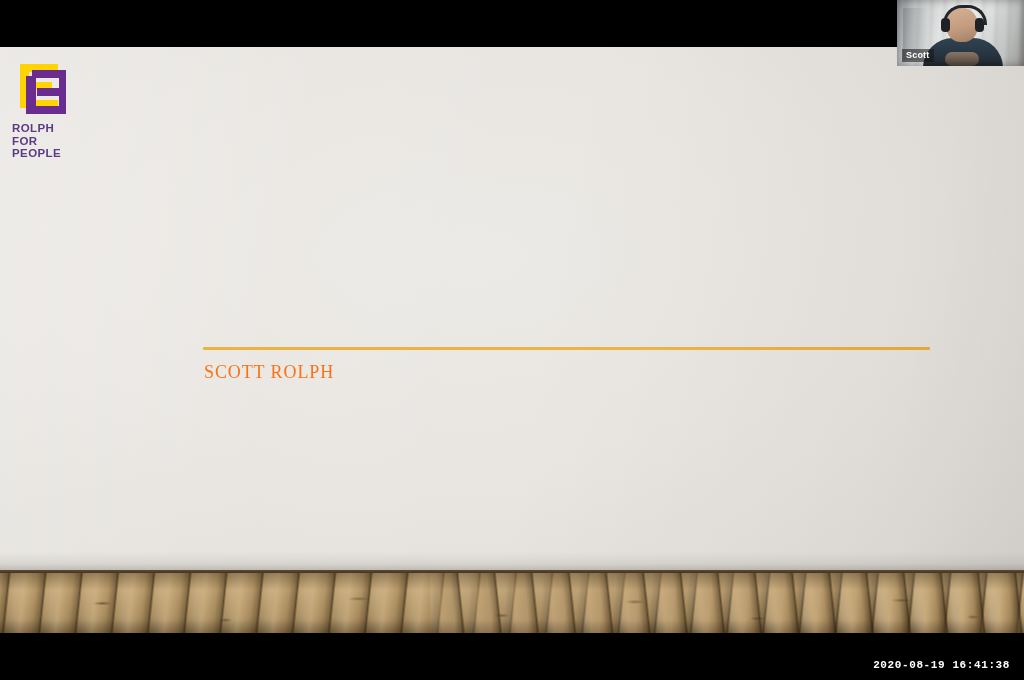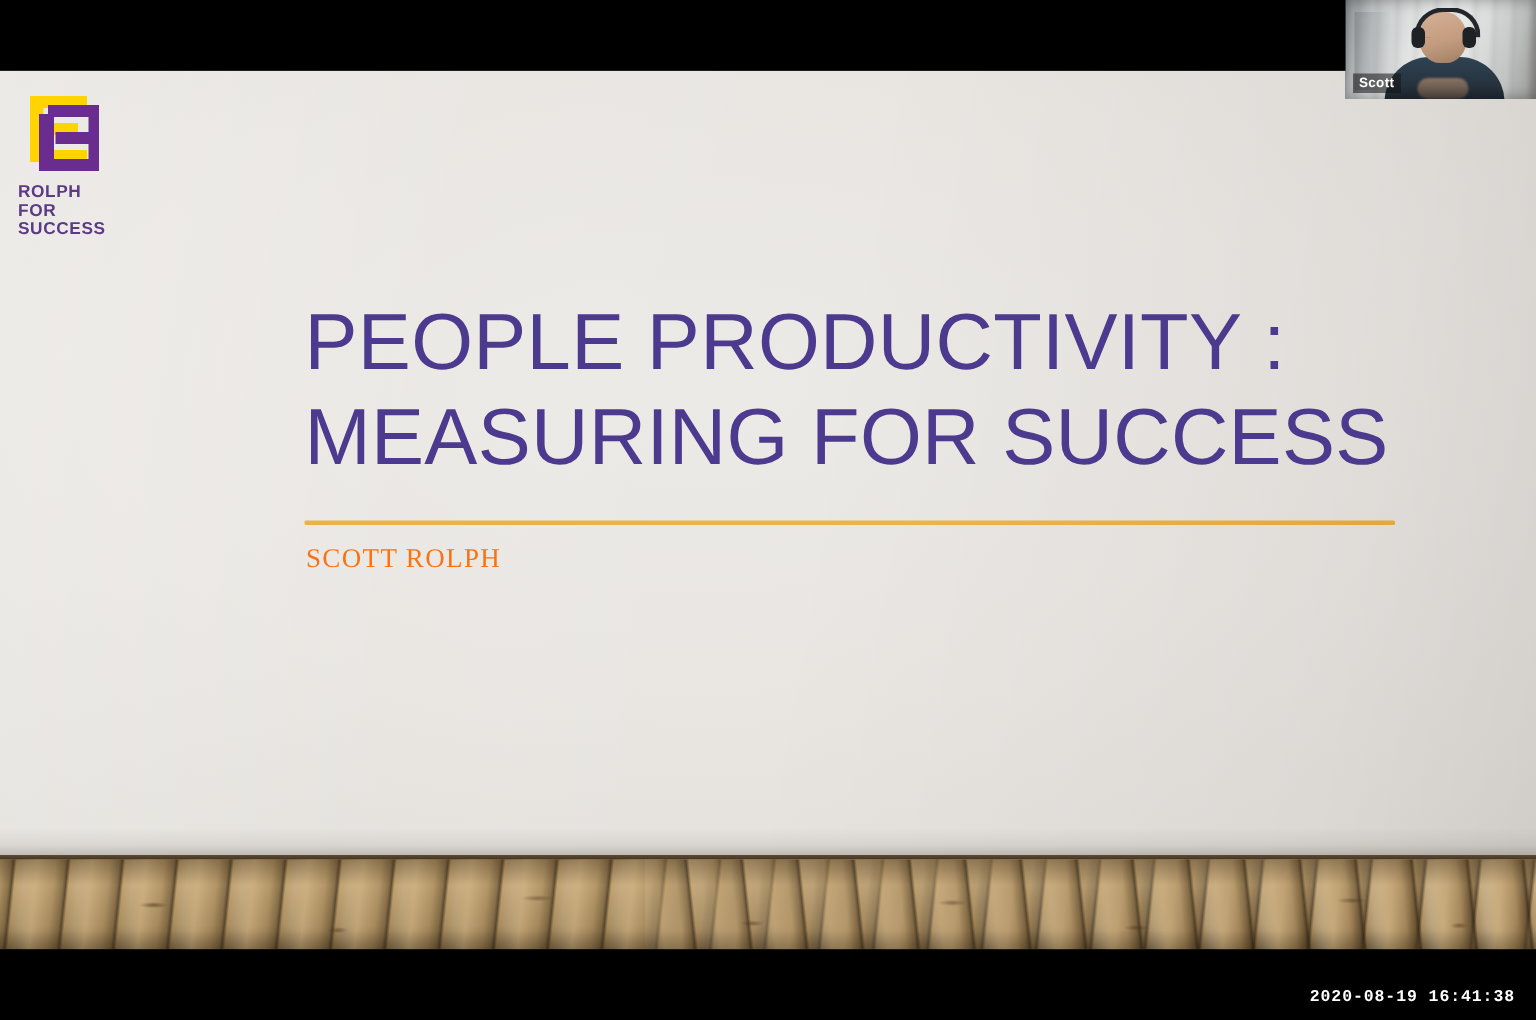--- a/index.html
+++ b/index.html
@@ -326,26 +326,24 @@
 
         <path d="M8 6 H46 V14 H17 V24 H40 V32 H17 V42 H46 V50 H8 Z" fill="#ffd400"></path>
 
         <path d="M54 12 H20 V20 H47 V30 H25 V38 H47 V48 H20 V56 H54 Z" fill="#6a2d8f"></path>
 
         <path d="M14 18 H24 V56 H14 Z" fill="#6a2d8f"></path>
       </svg>
       <div class="logo-text">
         <div>ROLPH</div>
         <div>FOR</div>
-        <div>SUCCESS</div>
+        <div>PEOPLE</div>
       </div>
     </div>
 
-    <div class="slide-title">PEOPLE PRODUCTIVITY :
-MEASURING FOR SUCCESS</div>
     <div class="title-rule"></div>
     <div class="slide-subtitle">SCOTT ROLPH</div>
 
     <div class="floor-seam"></div>
     <div class="floor">
       <div class="floor-planks"></div>
       <div class="floor-planks-2"></div>
       <div class="floor-grain"></div>
       <div class="floor-vignette"></div>
     </div>

